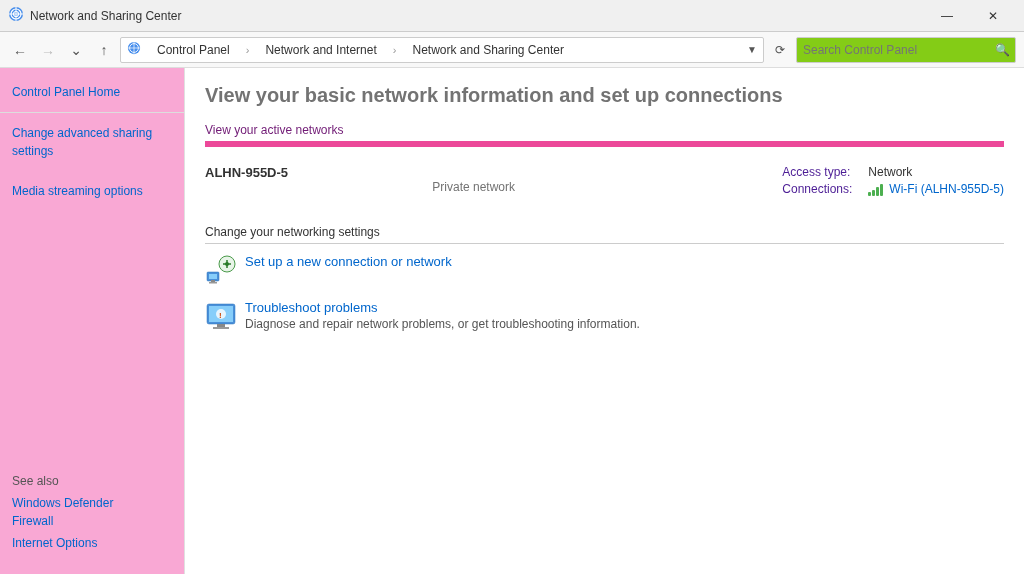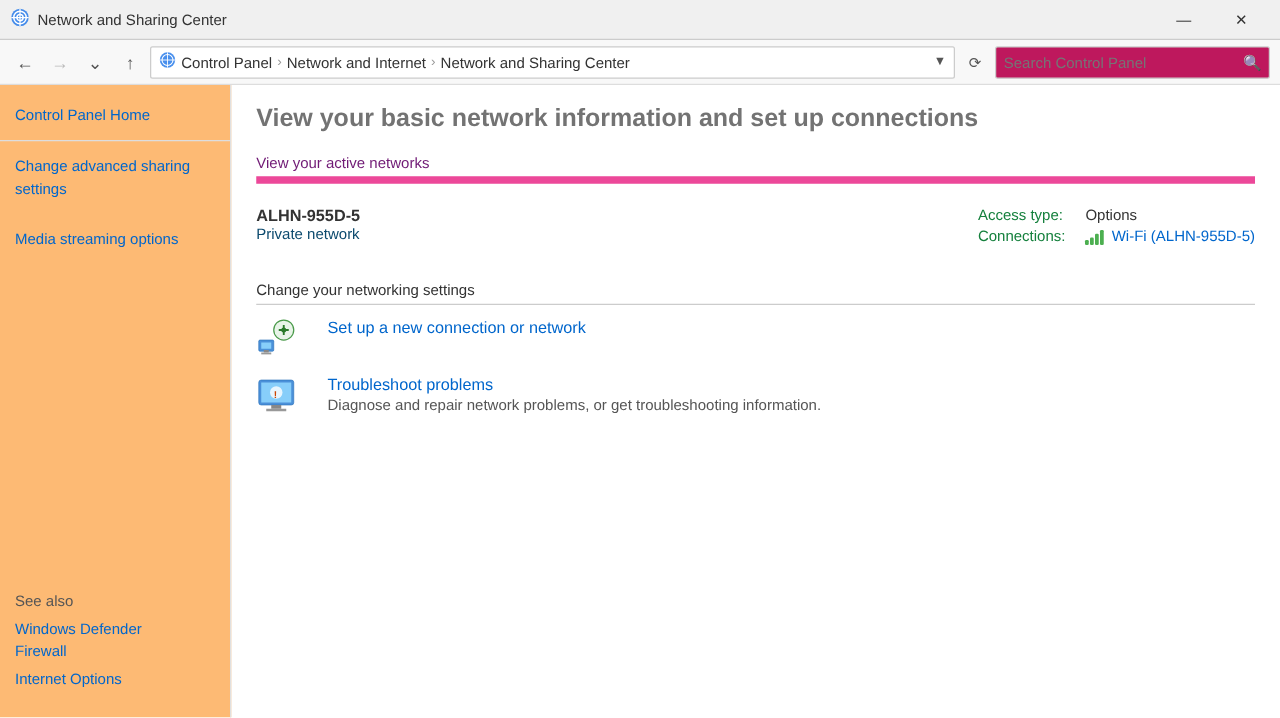--- a/index.html
+++ b/index.html
@@ -46,21 +46,21 @@
     .breadcrumb-bar {
       flex: 1;
       height: 26px;
       border: 1px solid #ccc;
       background: #fff;
       display: flex;
       align-items: center;
       padding: 0 6px;
       font-size: 12px;
       border-radius: 2px;
-      gap: 4px;
+      gap: 16px;
     }
     .breadcrumb-sep { color: #999; font-size: 11px; }
     .breadcrumb-item { color: #333; }
     .breadcrumb-item.current { color: #333; font-weight: 400; }
     .breadcrumb-chevron {
       margin-left: auto;
       color: #555;
       font-size: 10px;
       cursor: pointer;
     }
@@ -74,21 +74,21 @@
     .search-wrapper {
       position: relative;
       width: 220px;
     }
     .search-wrapper input {
       width: 100%; height: 26px;
       border: 1px solid #ccc;
       border-radius: 2px;
       padding: 0 24px 0 6px;
       font-size: 12px;
-      background: #be185d;
+      background: #84cc16;
       outline: none;
     }
     .search-icon-inside {
       position: absolute;
       right: 6px; top: 50%;
       transform: translateY(-50%);
       color: #999; font-size: 12px;
       pointer-events: none;
     }
 
@@ -97,21 +97,21 @@
       display: flex;
       height: calc(574px - 32px - 36px);
     }
 
     
     .sidebar {
       width: 185px;
       border-right: 1px solid #e0e0e0;
       padding: 12px 0;
       flex-shrink: 0;
-      background: #fdba74;
+      background: #f9a8d4;
       overflow-y: auto;
     }
     .sidebar-link {
       display: block;
       padding: 3px 12px;
       color: #0066cc;
       text-decoration: none;
       font-size: 12px;
       line-height: 1.5;
       cursor: pointer;
@@ -148,24 +148,24 @@
     }
 
     .network-box {
       display: flex;
       align-items: flex-start;
       padding: 10px 0;
       margin-bottom: 12px;
     }
     .network-info { flex: 1; }
     .network-name { font-size: 13px; font-weight: 600; color: #333; }
-    .network-type { font-size: 12px; color: #0c4a6e; }
+    .network-type { font-size: 12px; color: #737373; text-align: center; }
     .network-details { margin-left: 40px; }
     .network-detail-row { display: flex; align-items: center; gap: 6px; font-size: 12px; margin-bottom: 3px; }
-    .detail-label { color: #15803d; min-width: 80px; }
+    .detail-label { color: #4c1d95; min-width: 80px; }
     .detail-value { color: #333; }
     .wifi-link { color: #0066cc; text-decoration: none; display: flex; align-items: center; gap: 4px; }
 
     
     .wifi-icon {
       display: inline-flex;
       align-items: flex-end;
       gap: 1px;
       height: 14px;
     }
@@ -181,21 +181,21 @@
       font-size: 12px;
       color: #333;
       margin-bottom: 10px;
       padding-bottom: 4px;
       border-bottom: 1px solid #ccc;
     }
     .setting-item {
       display: flex;
       align-items: flex-start;
       margin-bottom: 14px;
-      gap: 25px;
+      gap: 8px;
     }
     .setting-icon {
       width: 32px; height: 32px;
       flex-shrink: 0;
       display: flex; align-items: center; justify-content: center;
     }
     .setting-text {}
     .setting-link {
       color: #0066cc;
       text-decoration: none;
@@ -285,21 +285,21 @@
 
     <div class="network-box">
       <div class="network-info">
         <div class="network-name">ALHN-955D-5</div>
         <div class="network-type">Private network</div>
       </div>
 
       <div class="network-details">
         <div class="network-detail-row">
           <span class="detail-label">Access type:</span>
-          <span class="detail-value">Options</span>
+          <span class="detail-value">Network</span>
         </div>
         <div class="network-detail-row">
           <span class="detail-label">Connections:</span>
           <span class="wifi-icon">
             <span class="wifi-bar" style="height:4px;"></span>
             <span class="wifi-bar" style="height:6px;"></span>
             <span class="wifi-bar" style="height:9px;"></span>
             <span class="wifi-bar" style="height:12px;"></span>
           </span>
           <a class="wifi-link">Wi-Fi (ALHN-955D-5)</a>

